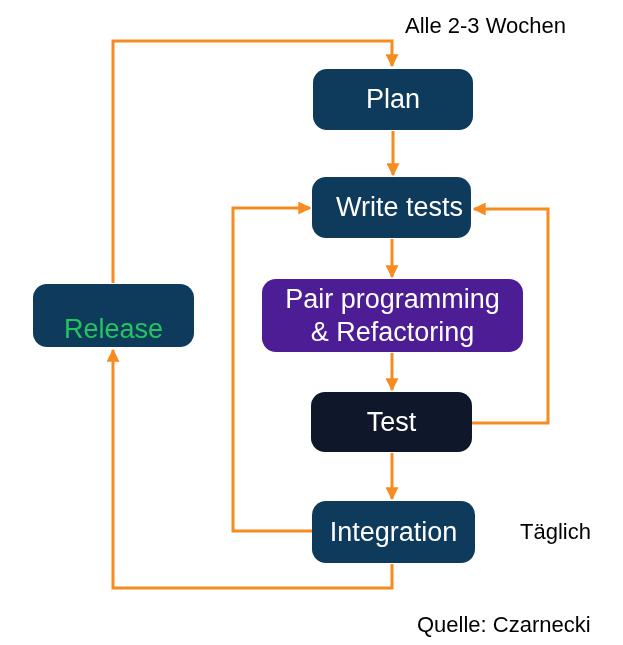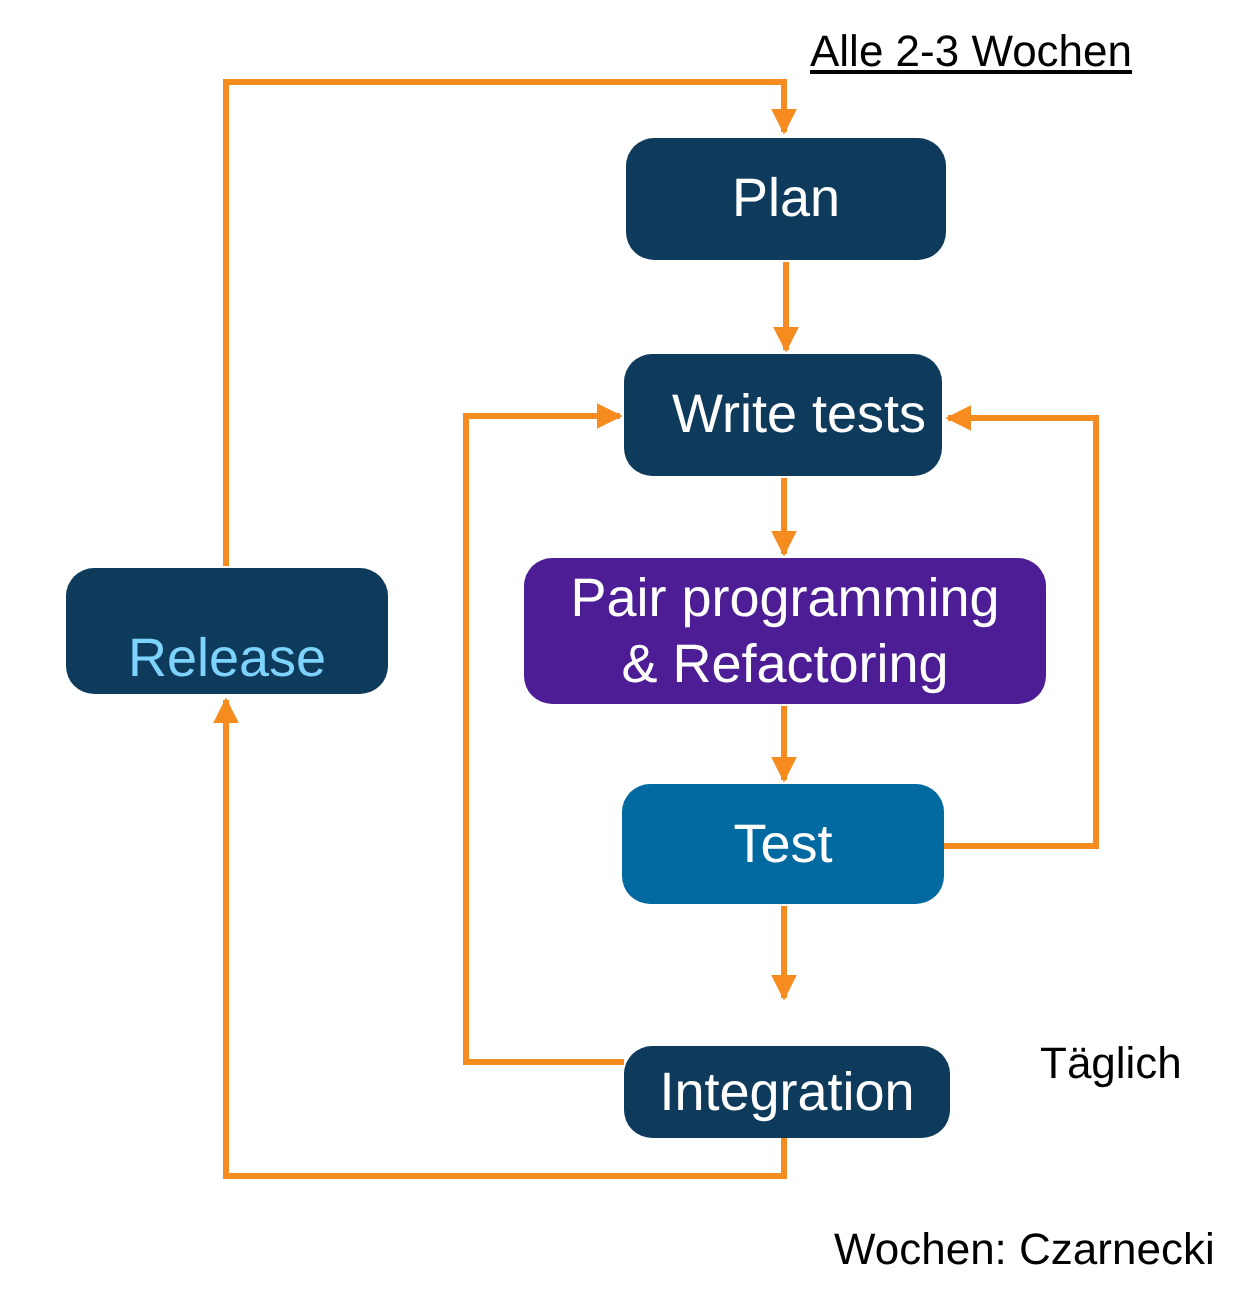--- a/index.html
+++ b/index.html
@@ -70,28 +70,28 @@
       <div class="node" style="left: 313px; top: 69px; width: 160px; height: 61px; background: rgb(14, 58, 92);">
         <span style="color: rgb(255, 255, 255);">Plan</span>
       </div>
       <div class="node" style="left: 312px; top: 177px; width: 159px; height: 61px; background: rgb(14, 58, 92);">
         <span style="color: rgb(255, 255, 255); margin-left: 16px;">Write tests</span>
       </div>
       <div class="node" style="left: 262px; top: 279px; width: 261px; height: 73px; background: #4c1d95;">
         <span style="color: rgb(255, 255, 255);">Pair programming
 &amp; Refactoring</span>
       </div>
-      <div class="node" style="left: 311px; top: 392px; width: 161px; height: 60px; background: #0369a1;">
+      <div class="node" style="left: 311px; top: 392px; width: 161px; height: 60px; background: #0f172a;">
         <span style="color: rgb(255, 255, 255);">Test</span>
       </div>
-      <div class="node" style="left: 312px; top: 501px; width: 163px; height: 46px; background: rgb(14, 58, 92); margin-top: 22px;">
+      <div class="node" style="left: 312px; top: 501px; width: 163px; height: 62px; background: rgb(14, 58, 92);">
         <span style="color: rgb(255, 255, 255);">Integration</span>
       </div>
       <div class="node" style="left: 33px; top: 284px; width: 161px; height: 63px; background: rgb(14, 58, 92);">
-        <span style="color: #7dd3fc; margin-top: 28px;">Release</span>
+        <span style="color: #22c55e; margin-top: 28px;">Release</span>
       </div>
     </div>
   <div id="annots">
-      <div class="annot" style="left: 405px; top: 13px; color: rgb(0, 0, 0); text-decoration: underline;">Alle 2-3 Wochen</div>
+      <div class="annot" style="left: 405px; top: 13px; color: rgb(0, 0, 0);">Alle 2-3 Wochen</div>
       <div class="annot" style="left: 488px; top: 519px; color: rgb(0, 0, 0); margin-left: 32px;">Täglich</div>
-      <div class="annot" style="left: 417px; top: 612px; color: rgb(0, 0, 0);">Wochen: Czarnecki</div>
+      <div class="annot" style="left: 417px; top: 612px; color: rgb(0, 0, 0);">Quelle: Czarnecki</div>
     </div>
 </div>
 
 </body></html>

